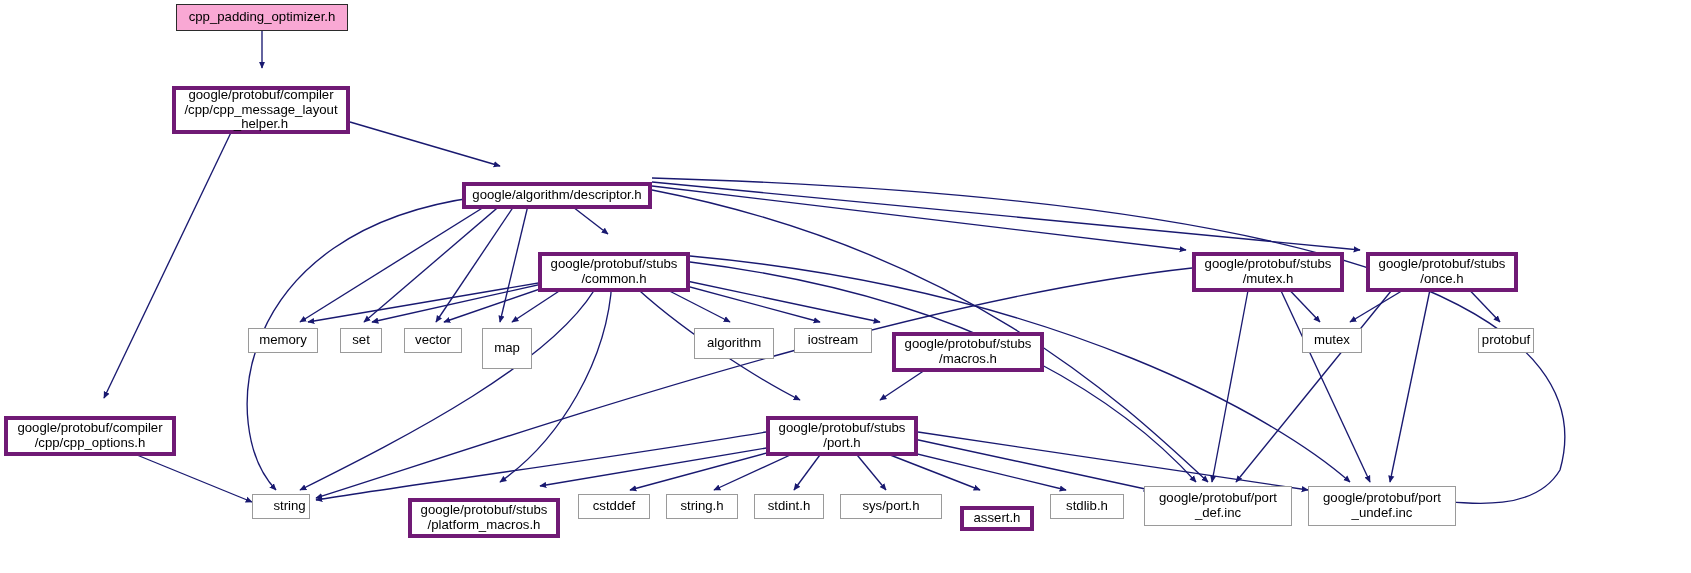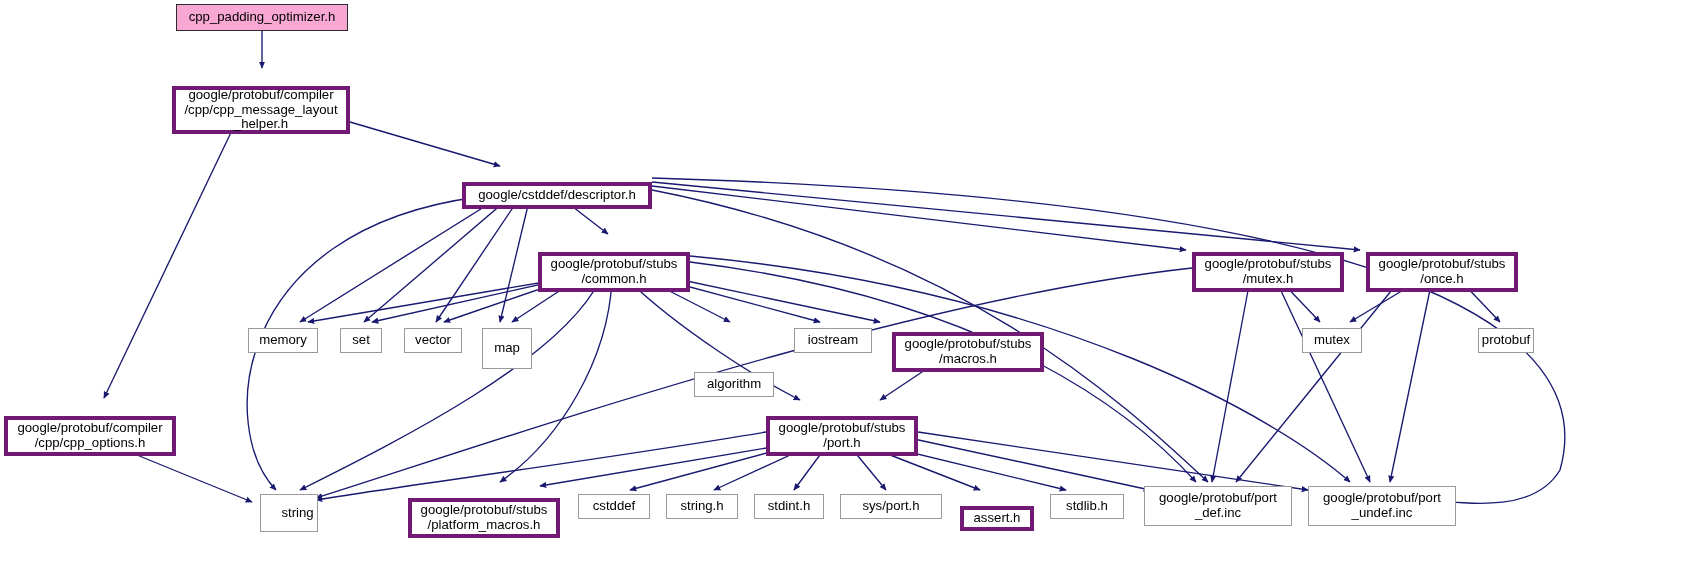--- a/index.html
+++ b/index.html
@@ -71,42 +71,42 @@
         <path d="M900,436 L1150,490" marker-end="url(#arw)"></path>
         <path d="M918,432 L1308,490" marker-end="url(#arw)"></path>
         <path d="M110,444 L252,502" marker-end="url(#arw)"></path>
       </g>
   </svg>
   <div id="node-layer">
       <div class="node root" style="left: 176px; top: 4px; width: 172px; height: 27px;"><span>cpp_padding_optimizer.h</span></div>
       <div class="node dark" style="left: 172px; top: 74px; width: 178px; height: 48px;"><span>google/protobuf/compiler
 /cpp/cpp_message_layout
 _helper.h</span></div>
-      <div class="node dark" style="left: 462px; top: 170px; width: 190px; height: 27px;"><span>google/cstddef/descriptor.h</span></div>
+      <div class="node dark" style="left: 462px; top: 170px; width: 190px; height: 27px;"><span>google/algorithm/descriptor.h</span></div>
       <div class="node dark" style="left: 538px; top: 240px; width: 152px; height: 40px;"><span>google/protobuf/stubs
 /common.h</span></div>
       <div class="node dark" style="left: 1192px; top: 240px; width: 152px; height: 40px;"><span>google/protobuf/stubs
 /mutex.h</span></div>
       <div class="node dark" style="left: 1366px; top: 240px; width: 152px; height: 40px;"><span>google/protobuf/stubs
 /once.h</span></div>
       <div class="node light" style="left: 248px; top: 328px; width: 70px; height: 25px;"><span>memory</span></div>
       <div class="node light" style="left: 340px; top: 328px; width: 42px; height: 25px;"><span>set</span></div>
       <div class="node light" style="left: 404px; top: 328px; width: 58px; height: 25px;"><span>vector</span></div>
       <div class="node light" style="left: 482px; top: 328px; width: 50px; height: 41px; text-align: center;"><span>map</span></div>
-      <div class="node light" style="left: 694px; top: 328px; width: 80px; height: 25px; margin-top: 44px;"><span>algorithm</span></div>
+      <div class="node light" style="left: 694px; top: 328px; width: 80px; height: 31px;"><span>algorithm</span></div>
       <div class="node light" style="left: 794px; top: 328px; width: 78px; height: 25px;"><span>iostream</span></div>
       <div class="node dark" style="left: 892px; top: 320px; width: 152px; height: 40px;"><span>google/protobuf/stubs
 /macros.h</span></div>
       <div class="node light" style="left: 1302px; top: 328px; width: 60px; height: 25px;"><span>mutex</span></div>
       <div class="node light" style="left: 1478px; top: 328px; width: 56px; height: 25px;"><span>protobuf</span></div>
       <div class="node dark" style="left: 4px; top: 404px; width: 172px; height: 40px;"><span>google/protobuf/compiler
 /cpp/cpp_options.h</span></div>
       <div class="node dark" style="left: 766px; top: 404px; width: 152px; height: 40px;"><span>google/protobuf/stubs
 /port.h</span></div>
-      <div class="node light" style="left: 260px; top: 494px; width: 58px; height: 38px; padding-left: 17px;"><span>string</span></div>
+      <div class="node light" style="left: 252px; top: 494px; width: 58px; height: 25px; padding-left: 17px;"><span>string</span></div>
       <div class="node dark" style="left: 408px; top: 486px; width: 152px; height: 40px;"><span>google/protobuf/stubs
 /platform_macros.h</span></div>
       <div class="node light" style="left: 578px; top: 494px; width: 72px; height: 25px;"><span>cstddef</span></div>
       <div class="node light" style="left: 666px; top: 494px; width: 72px; height: 25px;"><span>string.h</span></div>
       <div class="node light" style="left: 754px; top: 494px; width: 70px; height: 25px;"><span>stdint.h</span></div>
       <div class="node light" style="left: 840px; top: 494px; width: 102px; height: 25px;"><span>sys/port.h</span></div>
       <div class="node dark" style="left: 960px; top: 494px; width: 74px; height: 25px;"><span>assert.h</span></div>
       <div class="node light" style="left: 1050px; top: 494px; width: 74px; height: 25px;"><span>stdlib.h</span></div>
       <div class="node light" style="left: 1144px; top: 486px; width: 148px; height: 40px;"><span>google/protobuf/port
 _def.inc</span></div>

